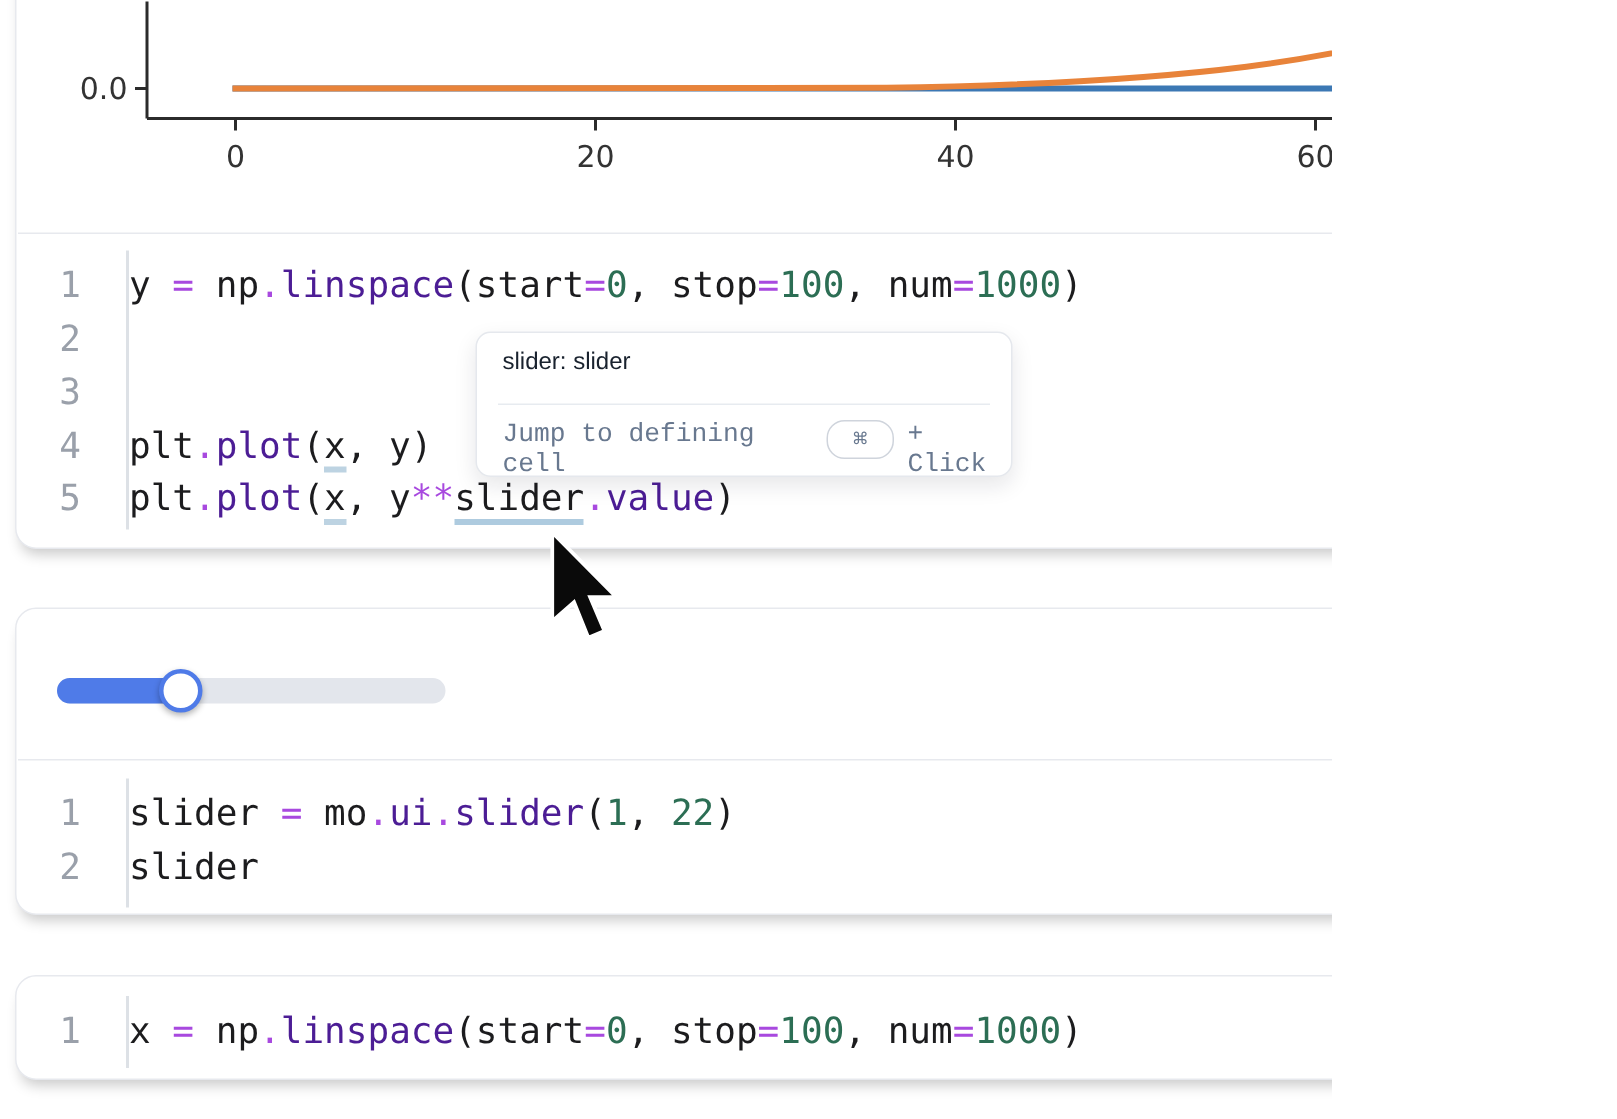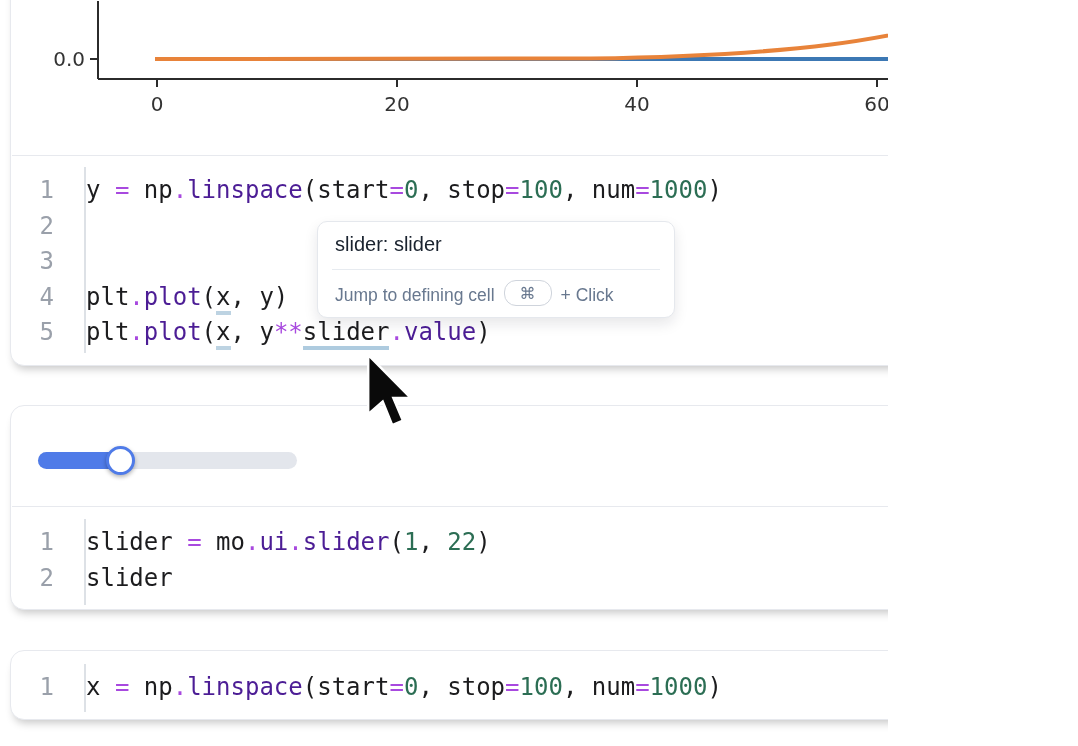--- a/index.html
+++ b/index.html
@@ -25,24 +25,24 @@
   .axis{stroke:#2b2b2b;stroke-width:2;fill:none;}
   .ticktext{font-family:"DejaVu Sans",sans-serif;font-size:20px;fill:#333;}
   
   .slider-track{position:absolute;height:17px;border-radius:9px;background:#e3e6ec;}
   .slider-fill{position:absolute;left:0;top:0;height:17px;border-radius:9px;background:#4f7be8;}
   .slider-handle{position:absolute;width:23px;height:23px;background:#fff;border:3.5px solid #4f7be8;
                  border-radius:50%;box-shadow:0 2px 4px rgba(0,0,0,0.3);}
   
   .tooltip{position:absolute;left:317px;top:221px;width:356px;height:95px;background:#fff;
            border:1px solid #e5e8ed;border-radius:10px;box-shadow:0 6px 14px rgba(16,24,40,0.10);z-index:5;}
-  .tt-title{position:absolute;left:17px;top:11px;font-size:20px;color:#19222e;}
+  .tt-title{position:absolute;left:17px;top:11px;font-size:16px;color:#19222e;}
   .tt-div{position:absolute;left:14px;right:14px;top:47px;height:1px;background:#e7ebf0;}
-  .tt-row{position:absolute;left:17px;top:58px;display:flex;align-items:flex-end;gap:9px;
-          color:#68788f;font-size:17.5px;}
+  .tt-row{position:absolute;left:17px;top:58px;display:flex;align-items:flex-start;gap:9px;
+          color:#68788f;font-size:17.5px;font-family:Liberation Mono, monospace;}
   .kbd{display:inline-flex;align-items:center;justify-content:center;width:46px;height:24px;
        border:1.5px solid #cfd4dc;border-radius:12px;font-size:16px;color:#68788f;background:#fff;}
   .cursor{position:absolute;left:364px;top:353px;z-index:9;}
 </style>
 </head>
 <body>
 
 <div id="screen">
 
   <div class="cell" style="top:-60px;height:424px;">

